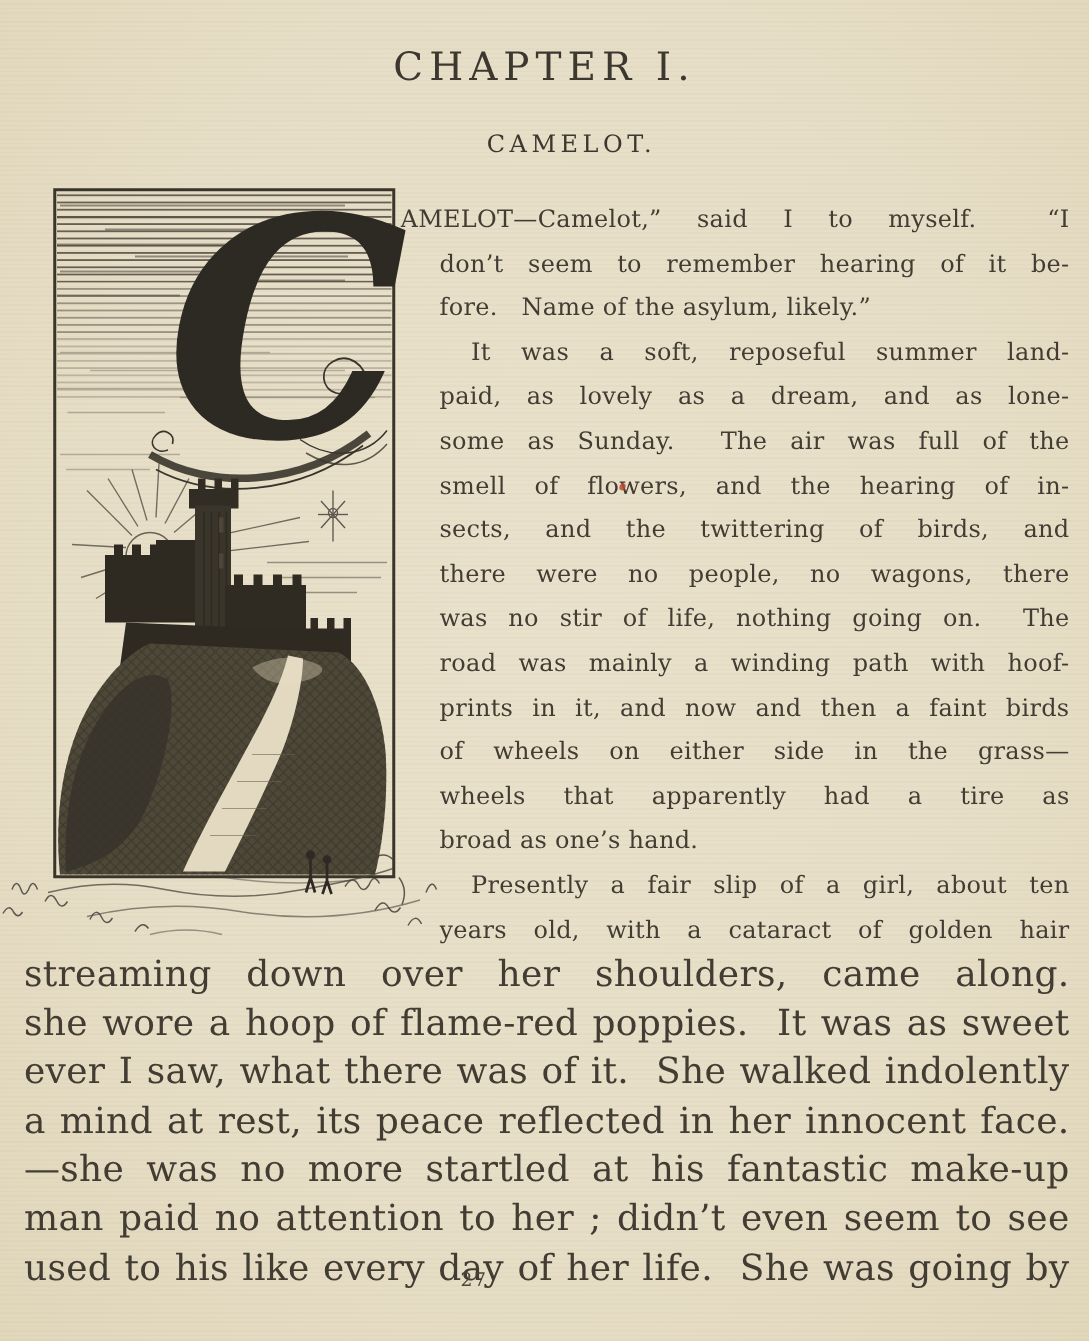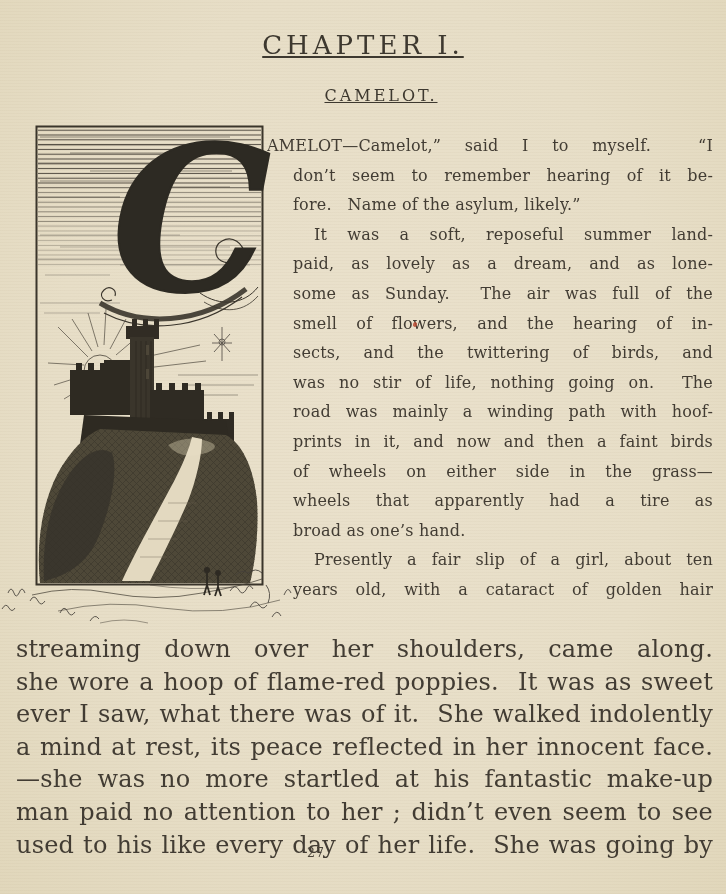--- a/index.html
+++ b/index.html
@@ -9,21 +9,20 @@
     font-family: "DejaVu Serif", "Liberation Serif", serif;
     color:#423c33;
   }
   .grain {
     position:absolute; inset:0; pointer-events:none;
     background: repeating-linear-gradient(0deg, rgba(139,117,83,0.04) 0 1px, transparent 1px 3px);
   }
   .heading {
     position:absolute; left:0; width:726px; text-align:center;
     color:#3d382f;
-    text-decoration:underline;
   }
   .chapter { top:30px; font-size:26px; letter-spacing:4px; }
   .section { top:86px; font-size:16px; letter-spacing:3px;padding-left:18px; }
   .col-right { position:absolute; left:293px; top:131px; width:420px; }
   .col-right .line {
     height:29.6px; line-height:29.6px; font-size:16px;
     text-align:justify; text-align-last:justify;
     white-space:pre-wrap; overflow:hidden; letter-spacing:0.2px;
   }
   .col-right .line.first { margin-left:-26px; width:446px; }
@@ -202,20 +201,21 @@
 
 <div class="col-right">
   <div class="line first">AMELOT—Camelot,” said I to myself.  “I</div>
   <div class="line">don’t seem to remember hearing of it be-</div>
   <div class="line endpara">fore.   Name of the asylum, likely.”</div>
   <div class="line indent">It was a soft, reposeful summer land-</div>
   <div class="line">paid, as lovely as a dream, and as lone-</div>
   <div class="line">some as Sunday.  The air was full of the</div>
   <div class="line">smell of flowers, and the hearing of in-</div>
   <div class="line">sects, and the twittering of birds, and</div>
+  <div class="line">there were no people, no wagons, there</div>
   <div class="line">was no stir of life, nothing going on.  The</div>
   <div class="line">road was mainly a winding path with hoof-</div>
   <div class="line">prints in it, and now and then a faint birds</div>
   <div class="line">of wheels on either side in the grass—</div>
   <div class="line">wheels that apparently had a tire as</div>
   <div class="line endpara">broad as one’s hand.</div>
   <div class="line indent">Presently a fair slip of a girl, about ten</div>
   <div class="line">years old, with a cataract of golden hair</div>
 </div>
 

